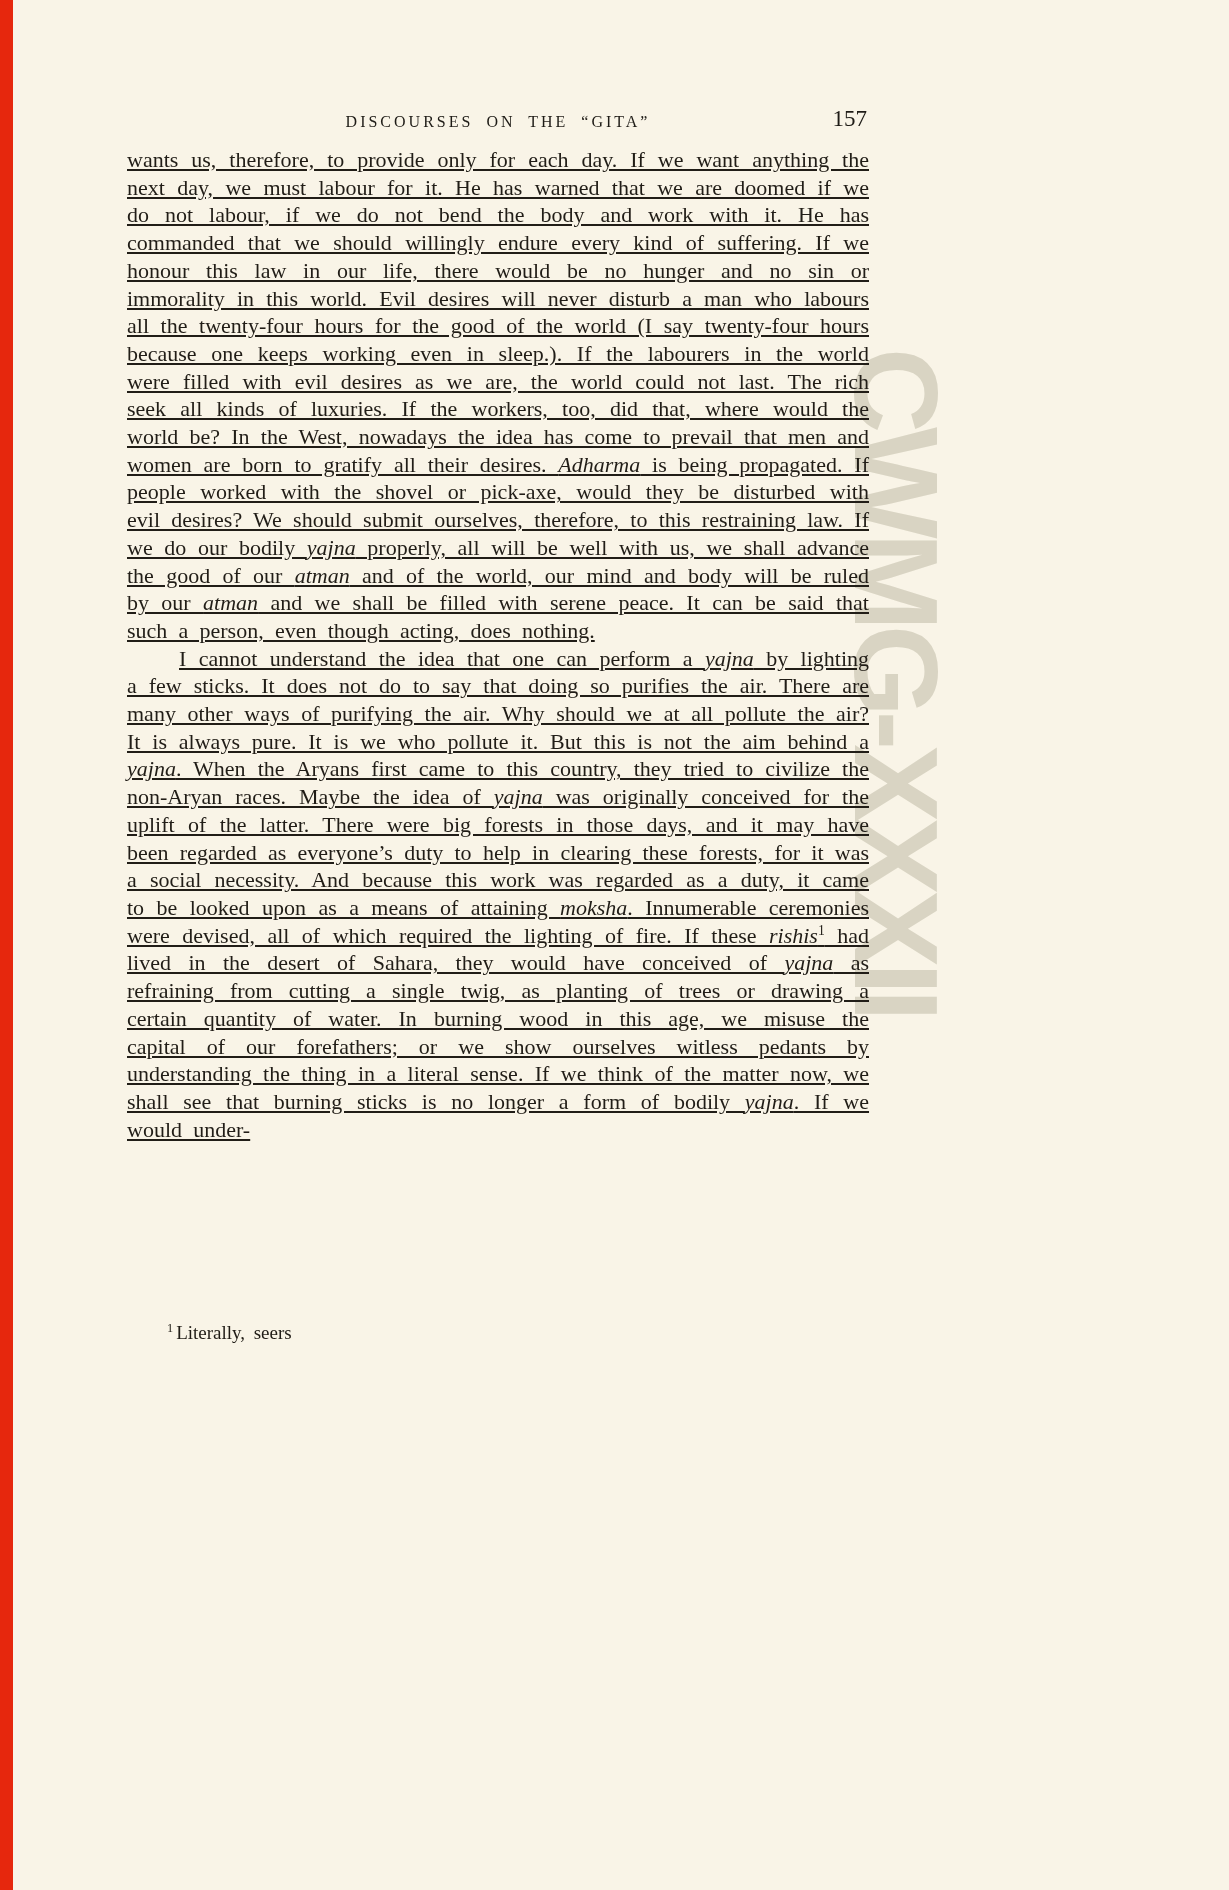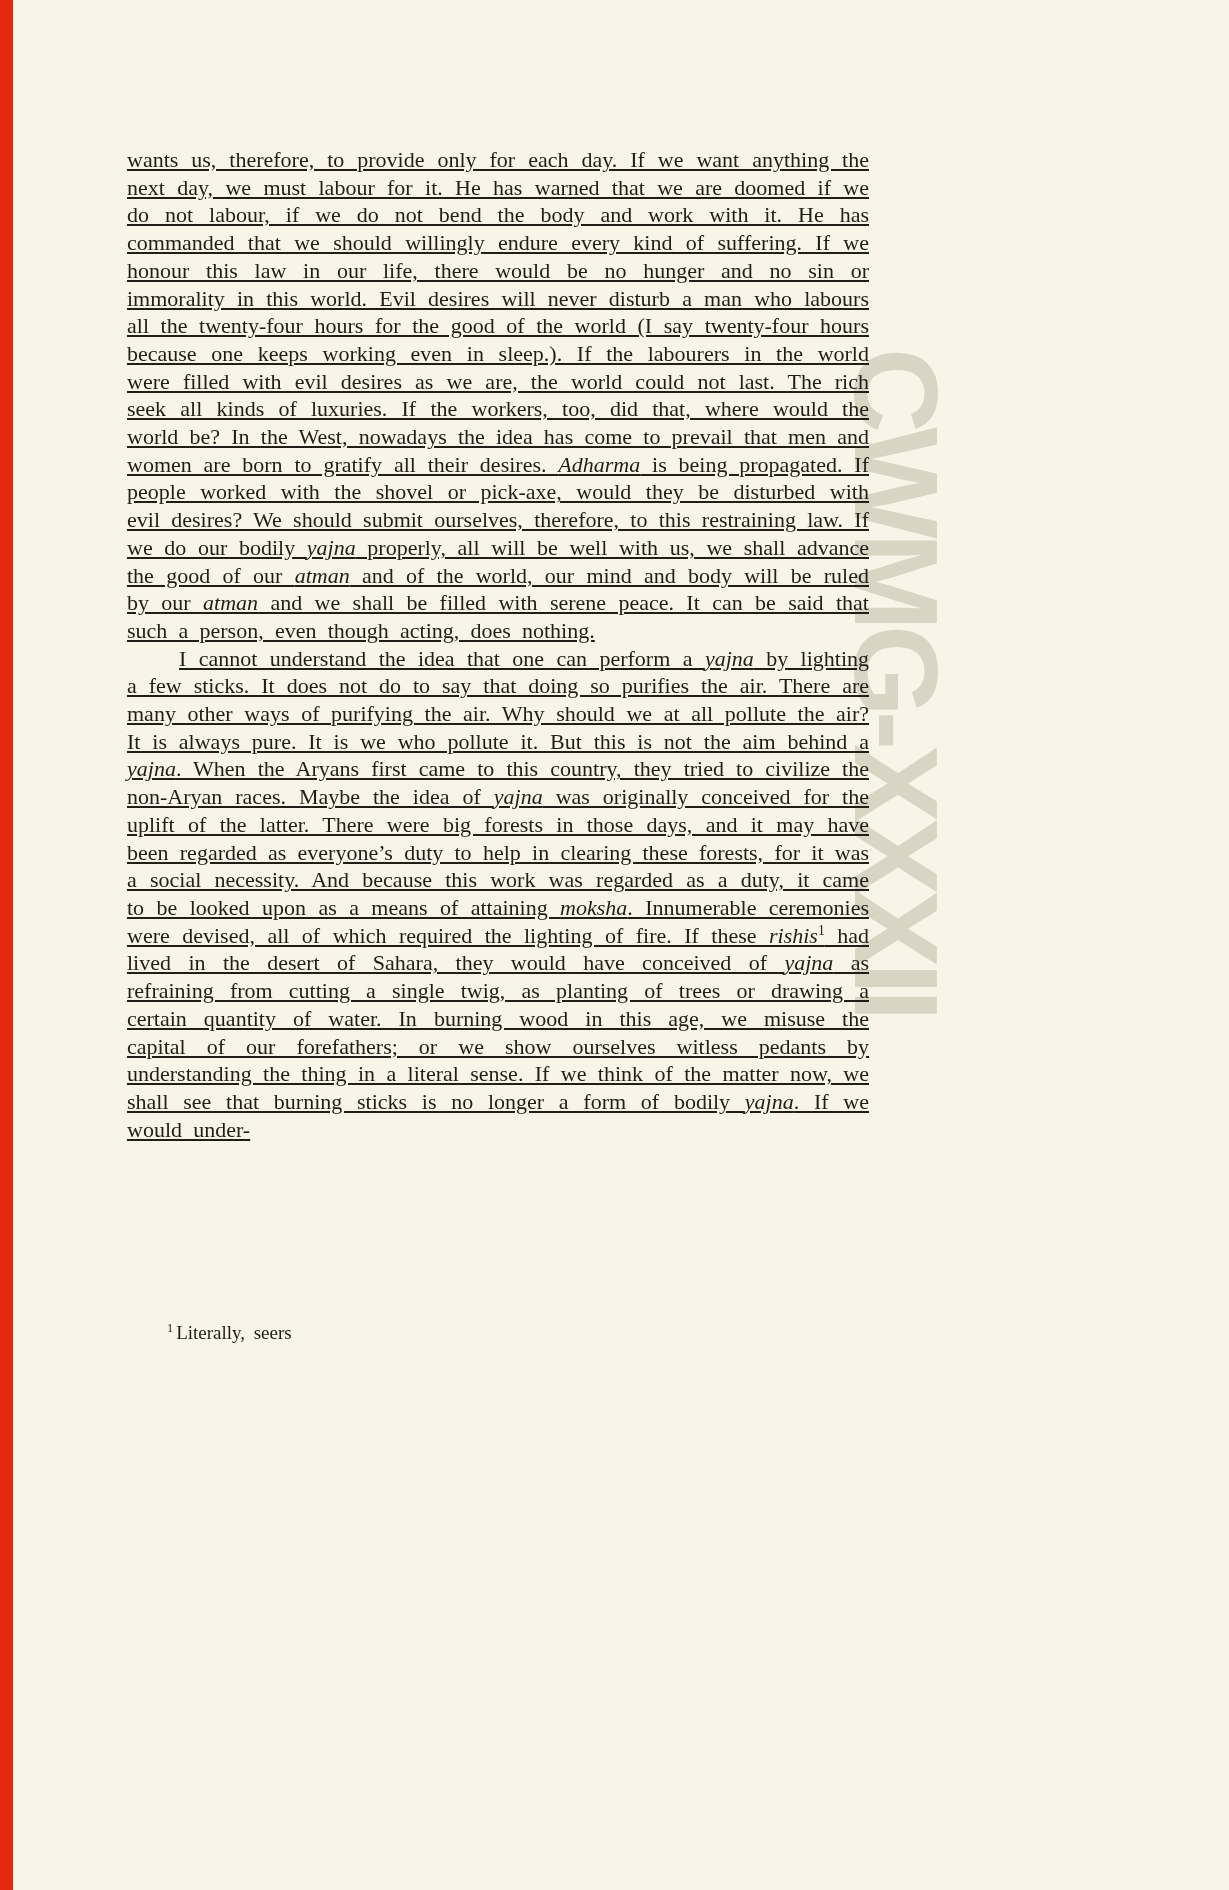--- a/index.html
+++ b/index.html
@@ -77,20 +77,24 @@
 </style>
 </head>
 <body>
 
 <div class="page">
 
   <div class="red-stripe"></div>
 
   <div class="watermark">CWMG-XXXII</div>
 
+  <div class="header">
+    <span class="header-title">DISCOURSES ON THE “GITA”</span>
+    <span class="page-number">157</span>
+  </div>
 
   <div class="body-text" id="paragraphs">
       <p class="para"><span>wants us, therefore, to provide only for each day. If we want anything the next day, we must labour for it. He has warned that we are doomed if we do not labour, if we do not bend the body and work with it. He has commanded that we should willingly endure every kind of suffering. If we honour this law in our life, there would be no hunger and no sin or immorality in this world. Evil desires will never disturb a man who labours all the twenty-four hours for the good of the world (I say twenty-four hours because one keeps working even in sleep.). If the labourers in the world were filled with evil desires as we are, the world could not last. The rich seek all kinds of luxuries. If the workers, too, did that, where would the world be? In the West, nowadays the idea has come to prevail that men and women are born to gratify all their desires. </span><i>Adharma</i><span> is being propagated. If people worked with the shovel or pick-axe, would they be disturbed with evil desires? We should submit ourselves, therefore, to this restraining law. If we do our bodily </span><i>yajna</i><span> properly, all will be well with us, we shall advance the good of our </span><i>atman</i><span> and of the world, our mind and body will be ruled by our </span><i>atman</i><span> and we shall be filled with serene peace. It can be said that such a person, even though acting, does nothing.</span></p>
       <p class="para indent"><span>I cannot understand the idea that one can perform a </span><i>yajna</i><span> by lighting a few sticks. It does not do to say that doing so purifies the air. There are many other ways of purifying the air. Why should we at all pollute the air? It is always pure. It is we who pollute it. But this is not the aim behind a </span><i>yajna</i><span>. When the Aryans first came to this country, they tried to civilize the non-Aryan races. Maybe the idea of </span><i>yajna</i><span> was originally conceived for the uplift of the latter. There were big forests in those days, and it may have been regarded as everyone’s duty to help in clearing these forests, for it was a social necessity. And because this work was regarded as a duty, it came to be looked upon as a means of attaining </span><i>moksha</i><span>. Innumerable ceremonies were devised, all of which required the lighting of fire. If these </span><i>rishis</i><sup>1</sup><span> had lived in the desert of Sahara, they would have conceived of </span><i>yajna</i><span> as refraining from cutting a single twig, as planting of trees or drawing a certain quantity of water. In burning wood in this age, we misuse the capital of our forefathers; or we show ourselves witless pedants by understanding the thing in a literal sense. If we think of the matter now, we shall see that burning sticks is no longer a form of bodily </span><i>yajna</i><span>. If we would under-</span></p>
     </div>
 
   <div class="footnote">
     <sup>1</sup><span>Literally, seers</span>
   </div>
 

